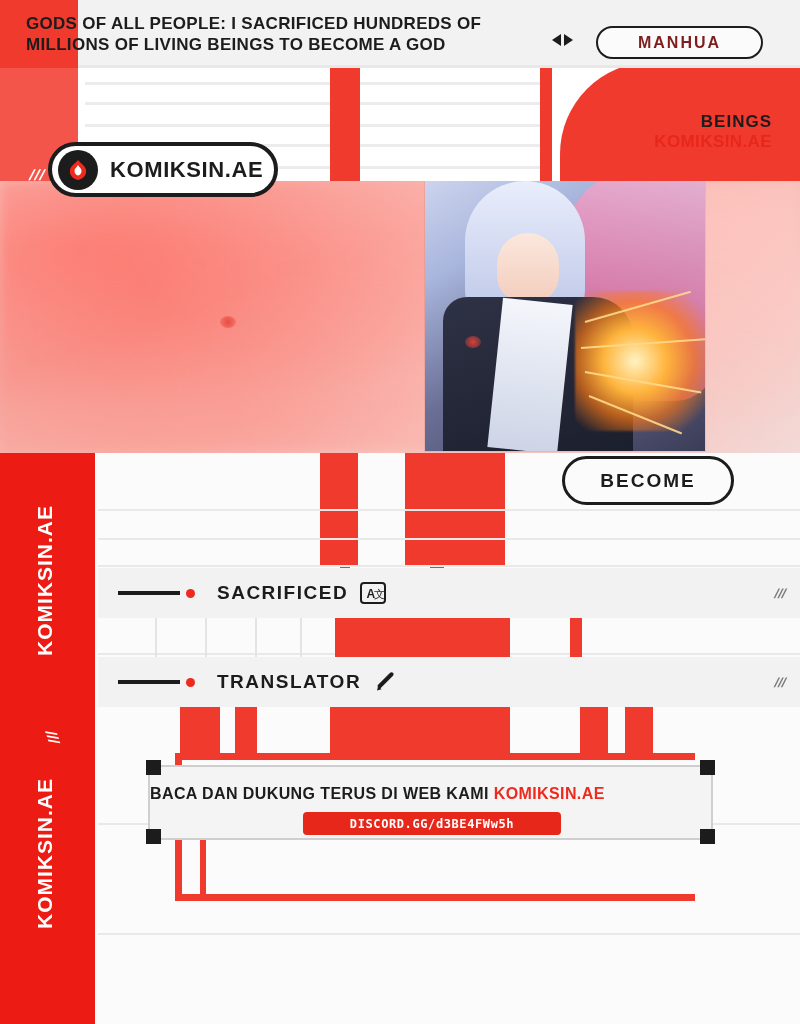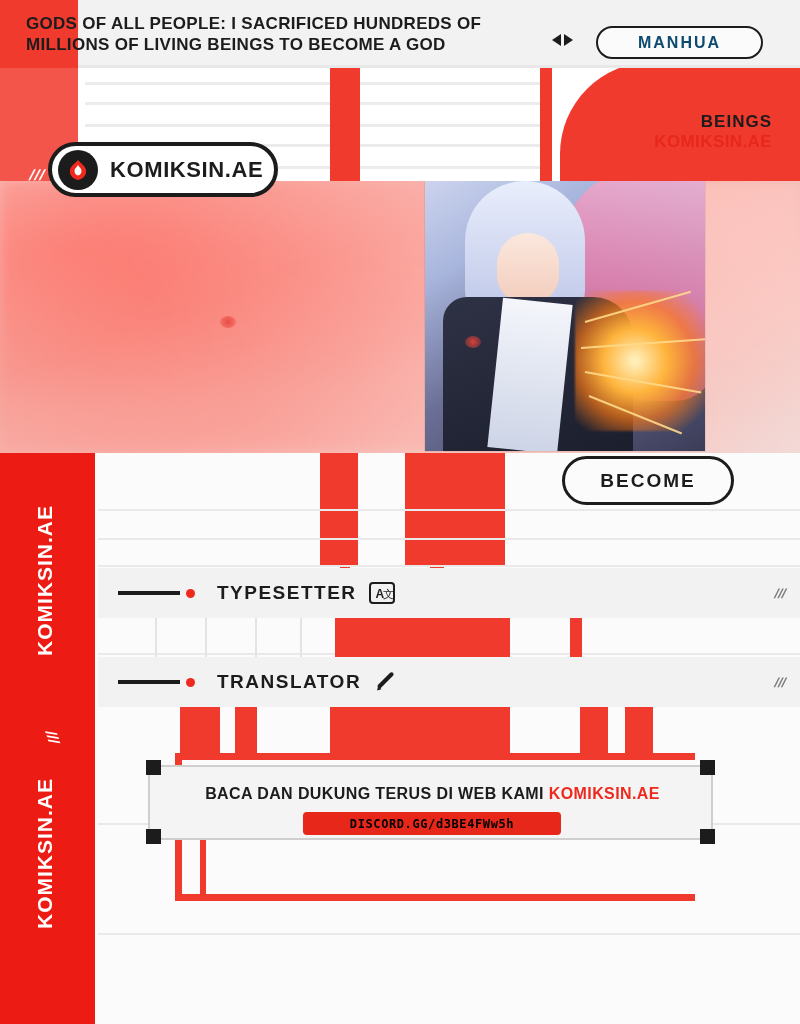--- a/index.html
+++ b/index.html
@@ -56,21 +56,21 @@
     border-left: 9px solid #1c1c1c;
   }
   .pill-manhua {
     position: absolute; top: 26px; left: 596px;
     width: 167px; height: 33px;
     border: 2px solid #1c1c1c;
     border-radius: 18px;
     background: #fbfbfb;
     display: flex; align-items: center; justify-content: center;
     font-size: 16px; font-weight: bold; letter-spacing: 2px;
-    color: #0c4a6e;
+    color: #7f1d1d;
   }
 
   
   .strip {
     position: absolute; top: 68px; left: 0;
     width: 800px; height: 113px;
     background: #ffffff;
     overflow: hidden;
   }
   .strip-left-red {
@@ -307,31 +307,30 @@
     width: 565px; height: 75px;
     background: #f4f4f4;
     border: 2px solid #cfcfcf;
     z-index: 14;
   }
   .handle {
     position: absolute; width: 15px; height: 15px; background: #1c1c1c; z-index: 16;
   }
   .cta-text {
     position: absolute; top: 18px; left: 0; width: 565px;
-    text-align: center;
     font-size: 16px; font-weight: bold; color: #1c1c1c; letter-spacing: 0.4px;
   }
   .cta-text .hl { color: #ee2a1f; }
   .discord-pill {
     position: absolute; top: 45px; left: 153px;
     width: 258px; height: 23px;
     background: #e8271b;
     border-radius: 4px;
     display: flex; align-items: center; justify-content: center;
-    color: #000000; font-size: 12px; font-weight: bold; letter-spacing: 0.6px;
+    color: #ffffff; font-size: 12px; font-weight: bold; letter-spacing: 0.6px;
     font-family: "DejaVu Sans Mono", monospace;
   }
 </style>
 </head>
 <body>
 
 <div class="page">
 
   <div class="header">
     <div class="header-redblock"></div>
@@ -428,21 +427,21 @@
     <div class="deco-line" style="top:370px;left:98px;width:702px;"></div>
     <div class="deco-line" style="top:480px;left:98px;width:702px;"></div>
 
   </div>
 
   <div class="staff-pill">BECOME</div>
 
   <div class="credit-row r1">
     <div class="cr-dash"></div>
     <div class="cr-dot"></div>
-    <div class="cr-label">TYPESETTER</div>
+    <div class="cr-label">SACRIFICED</div>
     <div class="cr-icon">
       <svg width="26" height="22" viewBox="0 0 26 22" aria-hidden="true">
         <rect x="1" y="1" width="24" height="20" rx="3" fill="none" stroke="#1c1c1c" stroke-width="2"></rect>
         <text x="6.5" y="16" font-family="Liberation Sans, sans-serif" font-size="12" font-weight="bold" fill="#1c1c1c">A</text>
         <text x="14" y="16" font-family="Liberation Sans, sans-serif" font-size="11" fill="#1c1c1c">文</text>
       </svg>
     </div>
     <div class="cr-slashes">///</div>
   </div>
 

